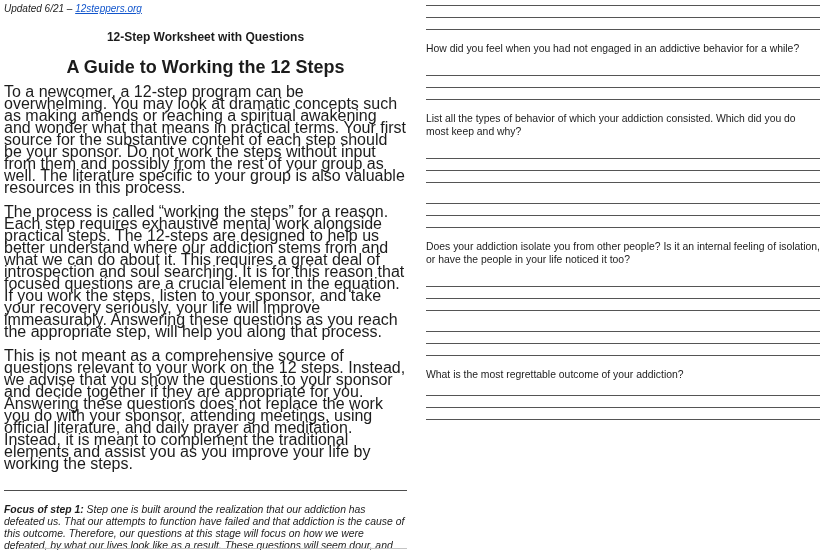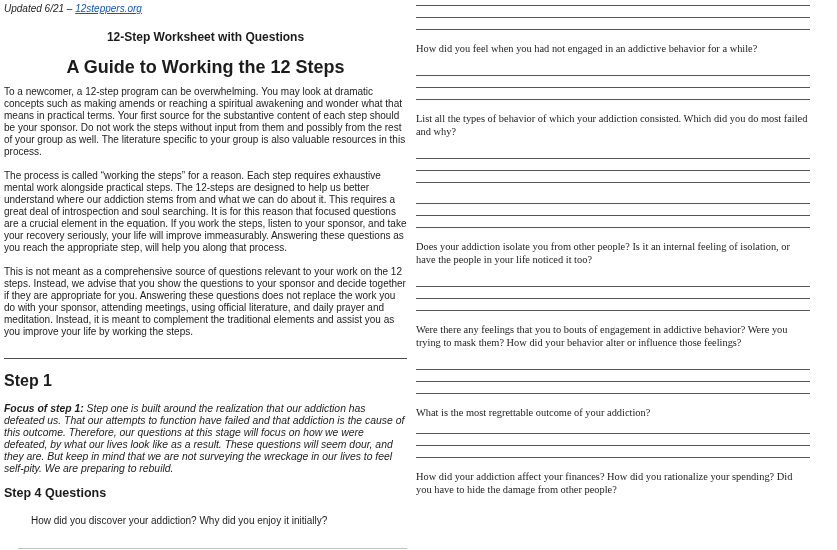--- a/index.html
+++ b/index.html
@@ -39,21 +39,21 @@
     text-align: center;
   }
   .doc-subtitle {
     margin: 14px 0 0;
     font-size: 18px;
     font-weight: bold;
     line-height: 15px;
     text-align: center;
   }
   .body-p {
-    font-size: 10px;
+    font-size: 16px;
     line-height: 12px;
     margin: 12px 0 0;
   }
   .body-p.first { margin-top: 11px; }
   .divider {
     margin-top: 20px;
     border-top: 1px solid #4d4d4d;
     height: 0;
   }
   .step-heading {
@@ -84,23 +84,22 @@
   .partial-line {
     position: absolute;
     left: 14px; right: 0;
     top: 548px;
     border-top: 1px solid #c4c4c4;
     height: 0;
   }
   
   .col-right {
     position: absolute;
-    left: 416px; top: 0;
+    left: 426px; top: 0;
     width: 394px;
-    font-family: Liberation Serif, serif;
   }
   .line-group { margin-top: 9px; }
   .line-group.lg-first { margin-top: 0; }
   .line-group.lg-first .ans-line:first-child { height: 6px; }
   .line-group.lg-tight { margin-top: 3px; }
   .ans-line {
     height: 12px;
     border-bottom: 1px solid #555555;
   }
   .q {
@@ -123,21 +122,20 @@
 
     <div class="doc-title">12-Step Worksheet with Questions</div>
     <div class="doc-subtitle">A Guide to Working the 12 Steps</div>
 
     <p class="body-p first">To a newcomer, a 12-step program can be overwhelming. You may look at dramatic concepts such as making amends or reaching a spiritual awakening and wonder what that means in practical terms. Your first source for the substantive content of each step should be your sponsor. Do not work the steps without input from them and possibly from the rest of your group as well. The literature specific to your group is also valuable resources in this process.</p>
     <p class="body-p">The process is called “working the steps” for a reason. Each step requires exhaustive mental work alongside practical steps. The 12-steps are designed to help us better understand where our addiction stems from and what we can do about it. This requires a great deal of introspection and soul searching. It is for this reason that focused questions are a crucial element in the equation. If you work the steps, listen to your sponsor, and take your recovery seriously, your life will improve immeasurably. Answering these questions as you reach the appropriate step, will help you along that process.</p>
     <p class="body-p">This is not meant as a comprehensive source of questions relevant to your work on the 12 steps. Instead, we advise that you show the questions to your sponsor and decide together if they are appropriate for you. Answering these questions does not replace the work you do with your sponsor, attending meetings, using official literature, and daily prayer and meditation. Instead, it is meant to complement the traditional elements and assist you as you improve your life by working the steps.</p>
 
     <div class="divider"></div>
 
-    <div class="step-heading">Step 1</div>
 
     <p class="focus-p"><span class="focus-label">Focus of step 1:</span> <span>Step one is built around the realization that our addiction has defeated us. That our attempts to function have failed and that addiction is the cause of this outcome. Therefore, our questions at this stage will focus on how we were defeated, by what our lives look like as a result. These questions will seem dour, and they are. But keep in mind that we are not surveying the wreckage in our lives to feel self-pity. We are preparing to rebuild.</span></p>
 
     <div class="questions-heading">Step 4 Questions</div>
 
     <p class="indent-q">How did you discover your addiction? Why did you enjoy it initially?</p>
 
     <div class="partial-line"></div>
   </div>
 
@@ -150,21 +148,21 @@
     </div>
 
     <p class="q">How did you feel when you had not engaged in an addictive behavior for a while?</p>
 
     <div class="line-group">
       <div class="ans-line"></div>
       <div class="ans-line"></div>
       <div class="ans-line"></div>
     </div>
 
-    <p class="q">List all the types of behavior of which your addiction consisted. Which did you do most failed and why?</p>
+    <p class="q">List all the types of behavior of which your addiction consisted. Which did you do most keep and why?</p>
 
     <div class="line-group">
       <div class="ans-line"></div>
       <div class="ans-line"></div>
       <div class="ans-line"></div>
     </div>
 
 
     <div class="line-group">
       <div class="ans-line"></div>
@@ -173,32 +171,30 @@
     </div>
 
     <p class="q">Does your addiction isolate you from other people? Is it an internal feeling of isolation, or have the people in your life noticed it too?</p>
 
     <div class="line-group">
       <div class="ans-line"></div>
       <div class="ans-line"></div>
       <div class="ans-line"></div>
     </div>
 
-    <p class="q">Were there any feelings that you to bouts of engagement in addictive behavior? Were you trying to mask them? How did your behavior alter or influence those feelings?</p>
 
     <div class="line-group">
       <div class="ans-line"></div>
       <div class="ans-line"></div>
       <div class="ans-line"></div>
     </div>
 
     <p class="q">What is the most regrettable outcome of your addiction?</p>
 
     <div class="line-group lg-tight">
       <div class="ans-line"></div>
       <div class="ans-line"></div>
       <div class="ans-line"></div>
     </div>
 
-    <p class="q">How did your addiction affect your finances? How did you rationalize your spending? Did you have to hide the damage from other people?</p>
 
   </div>
 </div>
 
 </body></html>

